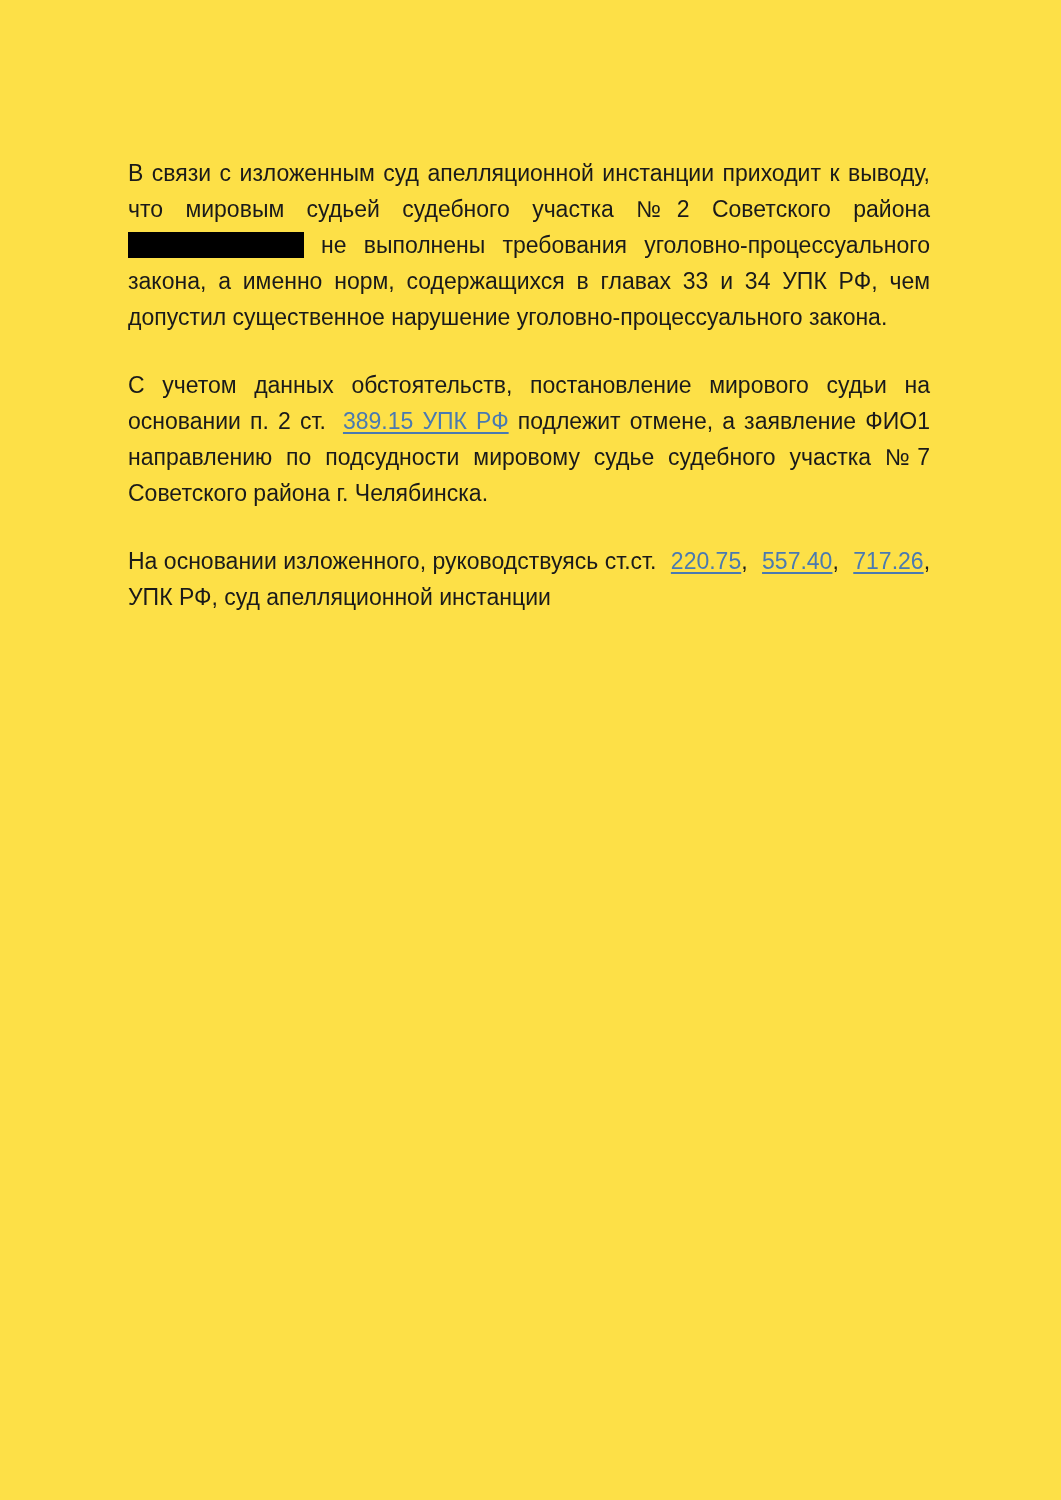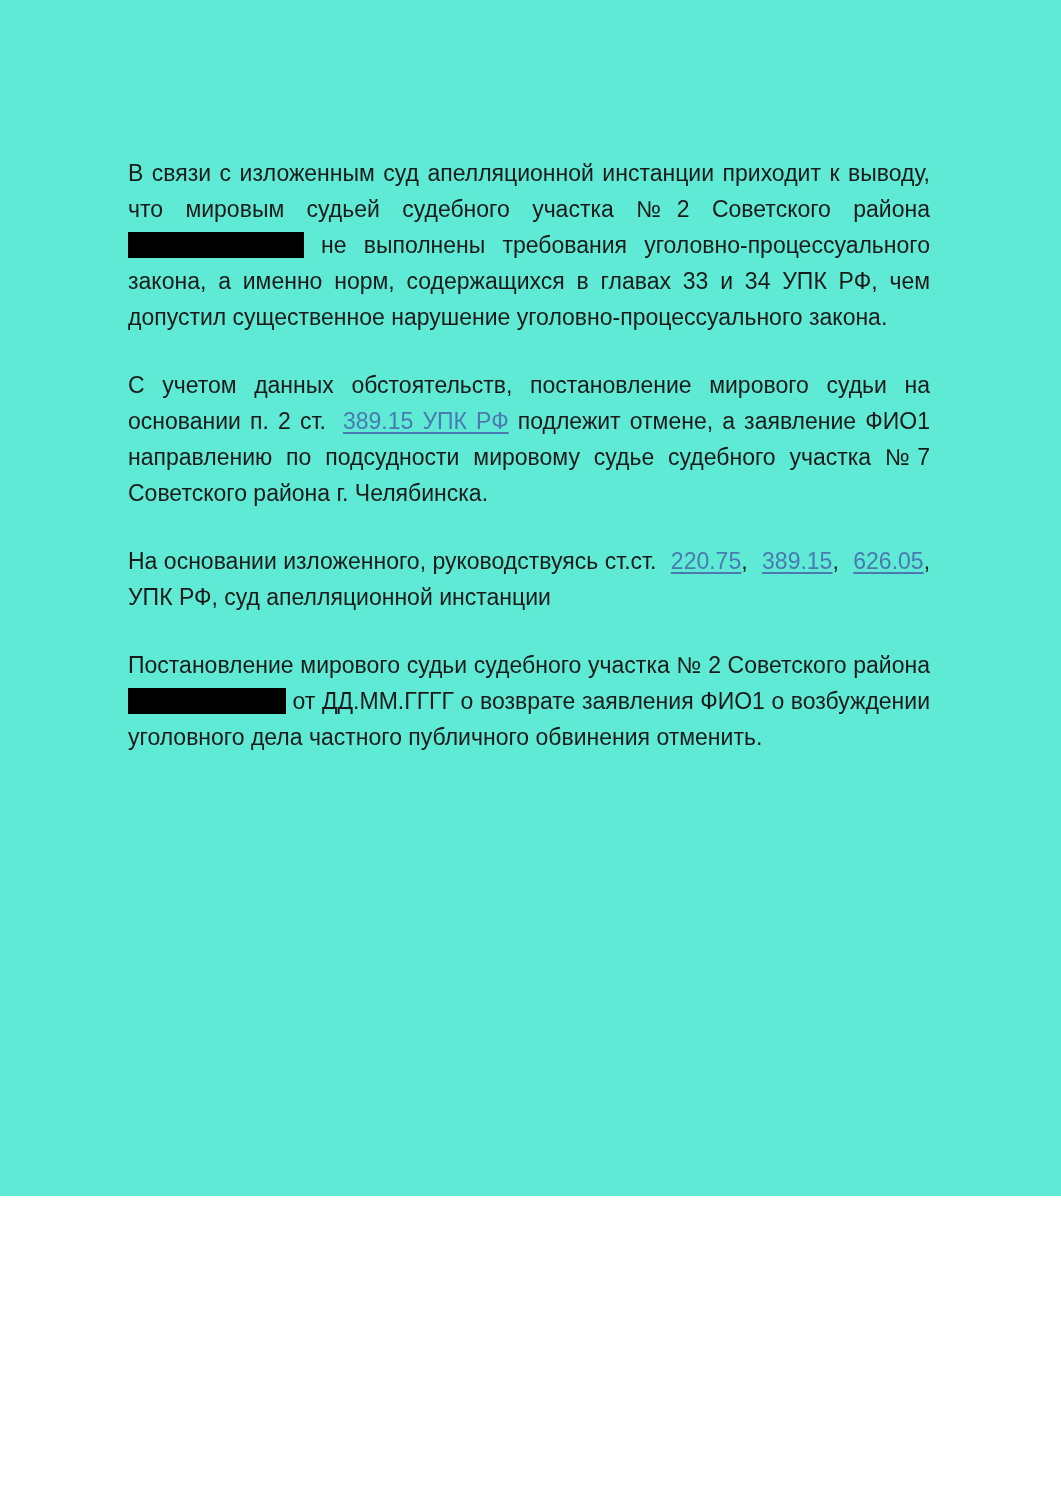--- a/index.html
+++ b/index.html
@@ -3,22 +3,22 @@
 <meta charset="utf-8">
 <style>
   html, body { margin: 0; padding: 0; }
   body {
     width: 1061px; height: 1500px;
     background: #ffffff;
     font-family: "Liberation Sans", "DejaVu Sans", sans-serif;
   }
   .page {
     position: relative;
-    width: 1061px; height: 1196px;
-    background: #5eead4;
+    width: 1061px; height: 1500px;
+    background: #fde047;
     overflow: hidden;
     text-decoration: underline;
   }
   .content {
     position: absolute;
     left: 128px; top: 155px; width: 802px;
     color: var(--text-color, #1a1a1a);
     font-size: 23px;
     line-height: 36px;
   }
@@ -45,16 +45,15 @@
     vertical-align: -5px;
   }
 </style>
 </head>
 <body>
 
 <div class="page">
   <div class="content">
       <p class="para">В связи с изложенным суд апелляционной инстанции приходит к выводу, что мировым судьей судебного участка №2 Советского района <span class="redaction" style="width: 176px;"></span> не выполнены требования уголовно-процессуального закона, а именно норм, содержащихся в главах 33 и 34 УПК РФ, чем допустил существенное нарушение уголовно-процессуального закона.</p>
       <p class="para">С учетом данных обстоятельств, постановление мирового судьи на основании п. 2 ст. <a href="#" class="statute-link">389.15 УПК РФ</a> подлежит отмене, а заявление ФИО1 направлению по подсудности мировому судье судебного участка №7 Советского района г. Челябинска.</p>
-      <p class="para">На основании изложенного, руководствуясь ст.ст. <a href="#" class="statute-link">220.75</a>, <a href="#" class="statute-link">389.15</a>, <a href="#" class="statute-link">626.05</a>, УПК РФ, суд апелляционной инстанции</p>
-      <p class="para">Постановление мирового судьи судебного участка № 2 Советского района <span class="redaction" style="width: 158px;"></span> от ДД.ММ.ГГГГ о возврате заявления ФИО1 о возбуждении уголовного дела частного публичного обвинения отменить.</p>
+      <p class="para">На основании изложенного, руководствуясь ст.ст. <a href="#" class="statute-link">220.75</a>, <a href="#" class="statute-link">557.40</a>, <a href="#" class="statute-link">717.26</a>, УПК РФ, суд апелляционной инстанции</p>
     </div>
 </div>
 
 </body></html>

